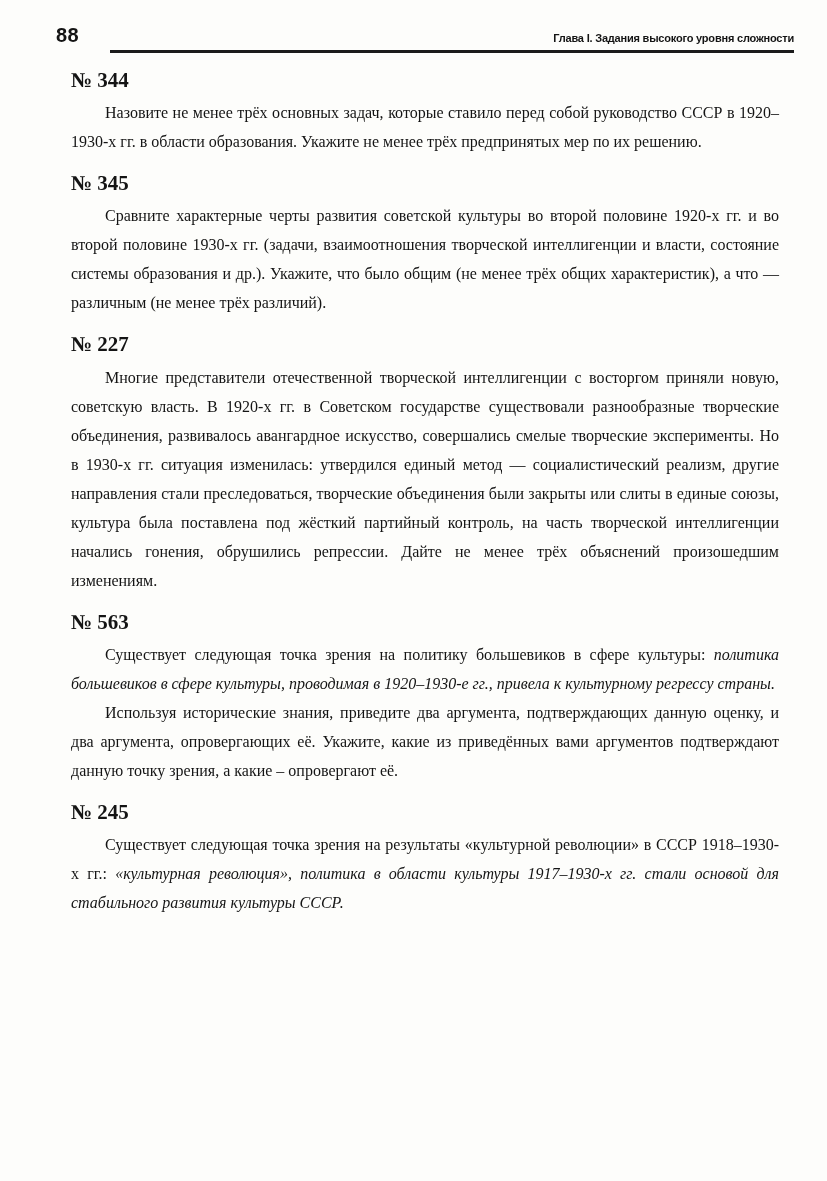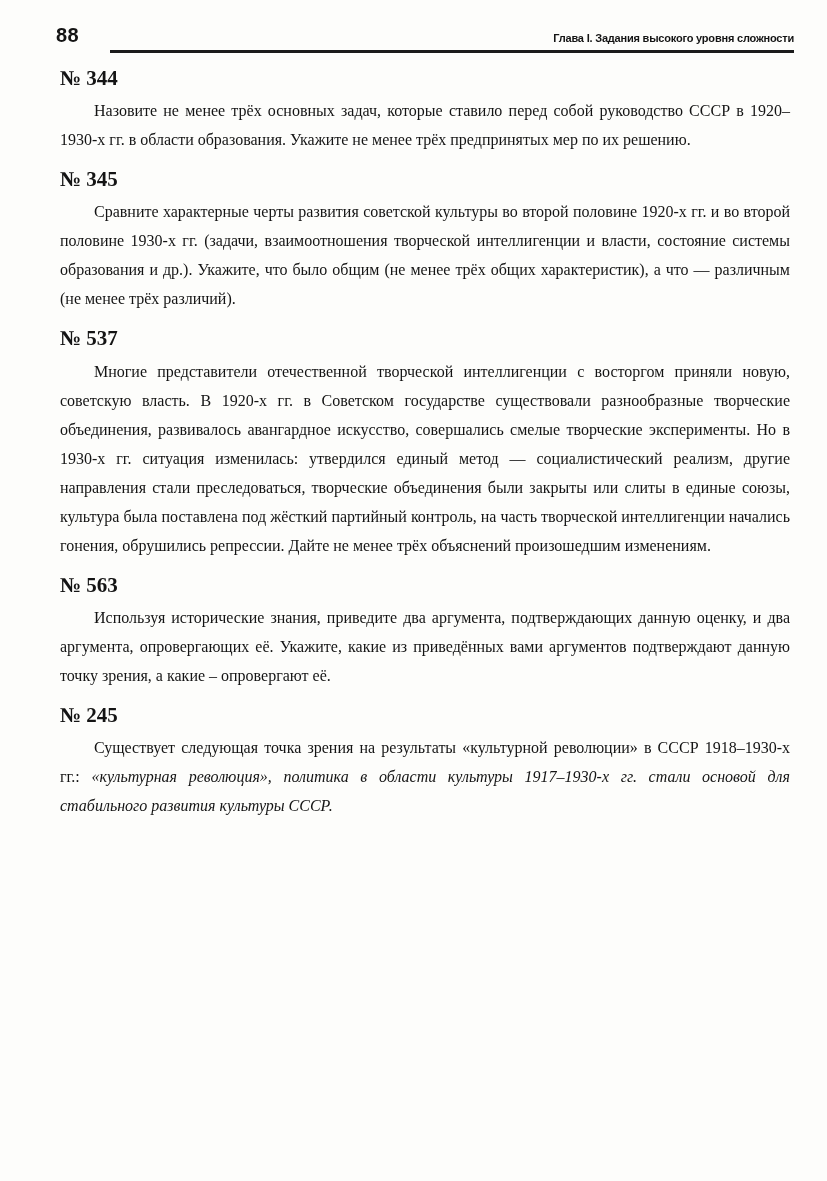--- a/index.html
+++ b/index.html
@@ -38,21 +38,21 @@
     letter-spacing: -0.2px;
   }
   .head-rule {
     height: 3px;
     background: #1b1b1b;
     margin-left: 54px;
     margin-top: 3px;
     margin-bottom: 8px;
   }
   
-  .task { margin: 4px; }
+  .task { margin: 15px; }
   .task-number {
     font-family: "Liberation Serif", serif;
     font-size: 21px;
     font-weight: bold;
     margin: 13px 0 5px 0;
     line-height: 1.2;
   }
   .task-paragraph {
     font-size: 16px;
     line-height: 29px;
@@ -77,25 +77,26 @@
   <main>
       <section class="task">
         <h2 class="task-number">№ 344</h2>
         <p class="task-paragraph"><span class="">Назовите не менее трёх основных задач, которые ставило перед собой руководство СССР в 1920–1930-х гг. в области образования. Укажите не менее трёх предпринятых мер по их решению.</span></p>
       </section>
       <section class="task">
         <h2 class="task-number">№ 345</h2>
         <p class="task-paragraph"><span class="">Сравните характерные черты развития советской культуры во второй половине 1920-х гг. и во второй половине 1930-х гг. (задачи, взаимоотношения творческой интеллигенции и власти, состояние системы образования и др.). Укажите, что было общим (не менее трёх общих характеристик), а что — различным (не менее трёх различий).</span></p>
       </section>
       <section class="task">
-        <h2 class="task-number">№ 537</h2>
+        <h2 class="task-number">№ 227</h2>
         <p class="task-paragraph"><span class="">Многие представители отечественной творческой интеллигенции с восторгом приняли новую, советскую власть. В 1920-х гг. в Советском государстве существовали разнообразные творческие объединения, развивалось авангардное искусство, совершались смелые творческие эксперименты. Но в 1930-х гг. ситуация изменилась: утвердился единый метод — социалистический реализм, другие направления стали преследоваться, творческие объединения были закрыты или слиты в единые союзы, культура была поставлена под жёсткий партийный контроль, на часть творческой интеллигенции начались гонения, обрушились репрессии. Дайте не менее трёх объяснений произошедшим изменениям.</span></p>
       </section>
       <section class="task">
         <h2 class="task-number">№ 563</h2>
+        <p class="task-paragraph"><span class="">Существует следующая точка зрения на политику большевиков в сфере культуры: </span><span class="italic">политика большевиков в сфере культуры, проводимая в 1920–1930-е гг., привела к культурному регрессу страны.</span></p>
         <p class="task-paragraph"><span class="">Используя исторические знания, приведите два аргумента, подтверждающих данную оценку, и два аргумента, опровергающих её. Укажите, какие из приведённых вами аргументов подтверждают данную точку зрения, а какие – опровергают её.</span></p>
       </section>
       <section class="task">
         <h2 class="task-number">№ 245</h2>
         <p class="task-paragraph"><span class="">Существует следующая точка зрения на результаты «культурной революции» в СССР 1918–1930-х гг.: </span><span class="italic">«культурная революция», политика в области культуры 1917–1930-х гг. стали основой для стабильного развития культуры СССР.</span></p>
       </section>
     </main>
 
 </div>
 

